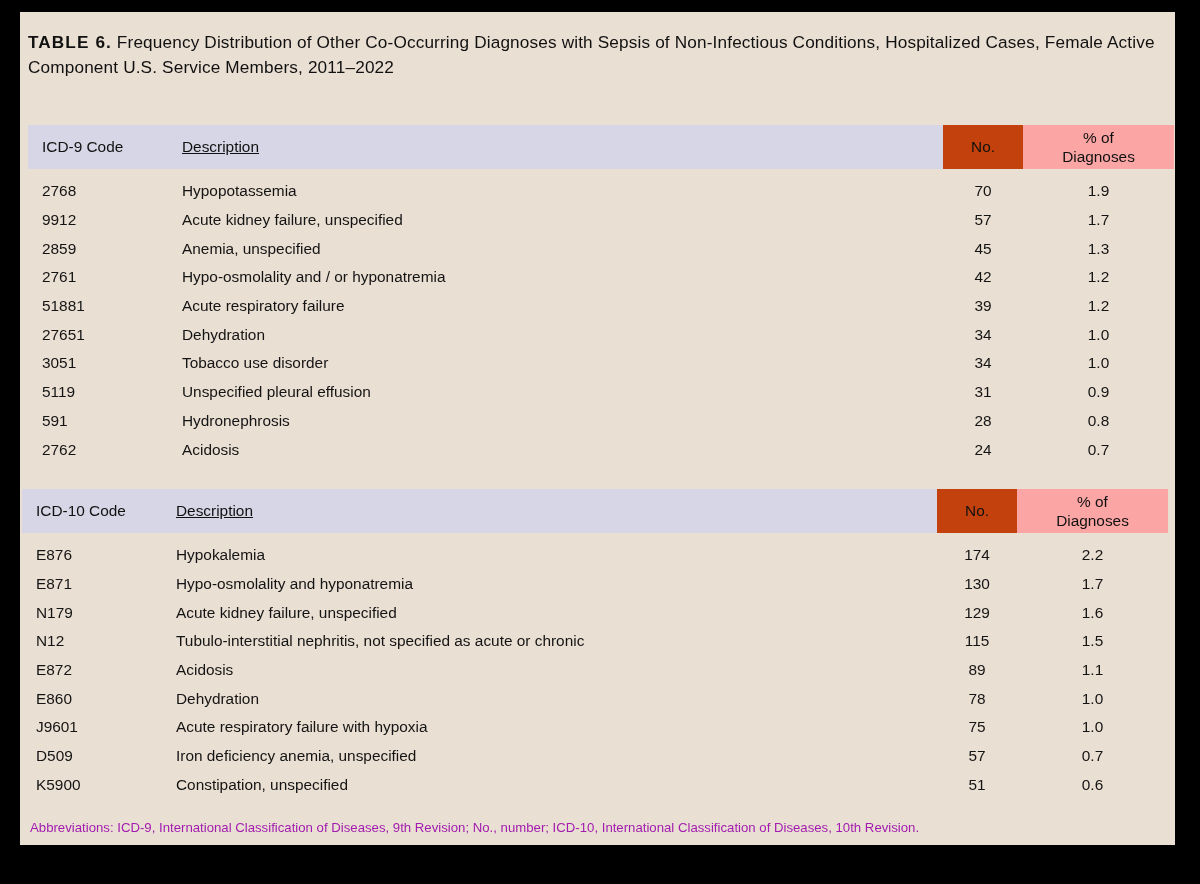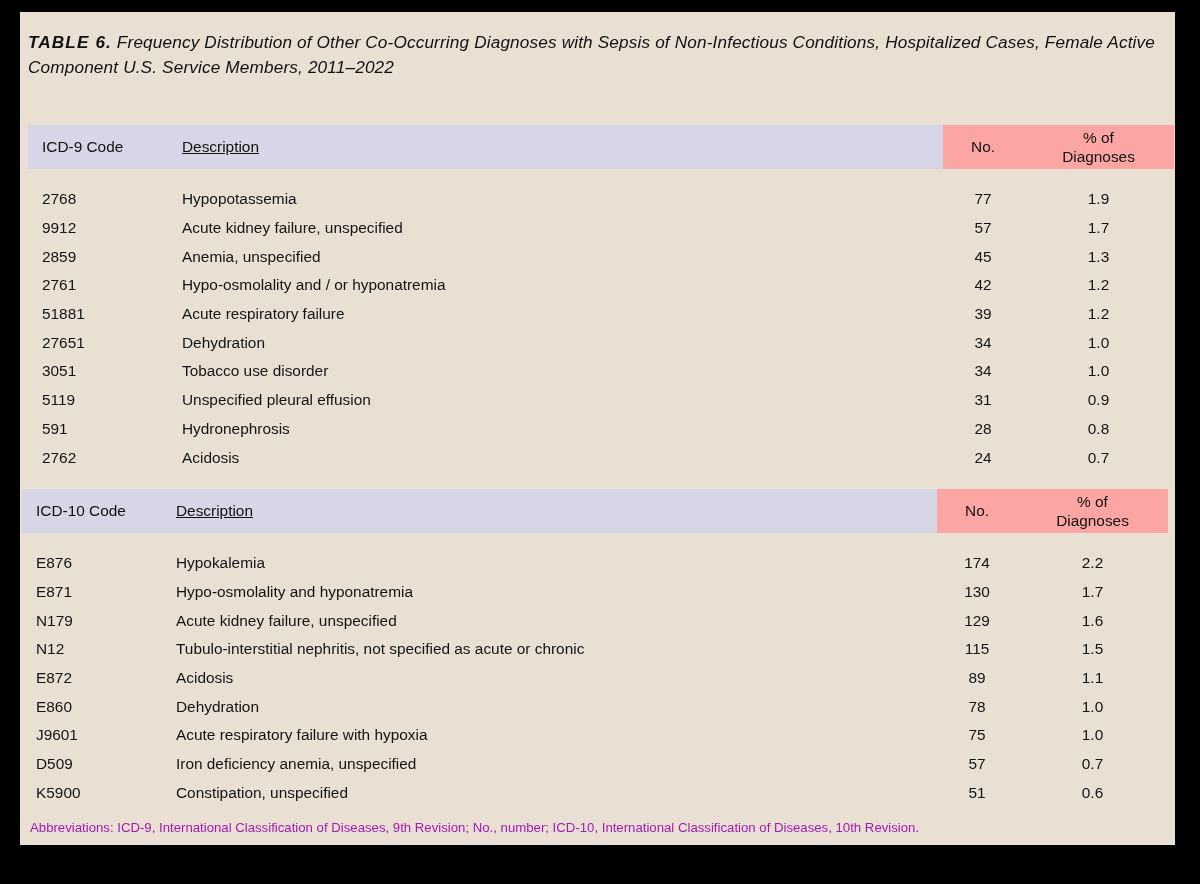--- a/index.html
+++ b/index.html
@@ -36,21 +36,20 @@
   #title {
     position: absolute;
     left: 8px;
     top: 18px;
     width: 1140px;
     font-size: 17.2px;
     line-height: 25px;
     color: #111111;
     font-weight: normal;
     letter-spacing: 0.15px;
-    font-style: italic;
   }
   #title .tbl-label {
     font-weight: bold;
     letter-spacing: 1.1px;
   }
 
   
   .tbl {
     position: absolute;
     width: 1146px;
@@ -74,40 +73,40 @@
     font-size: 15.4px;
     color: #111111;
     padding: 0;
     height: 44px;
     vertical-align: middle;
     text-align: left;
   }
   .tbl thead th.h-code { padding-left: 14px; }
   .tbl thead th.h-desc { padding-left: 2px; text-decoration: underline; }
   .tbl thead th.h-no {
-    background: #fca5a5;
+    background: #c2410c;
     text-align: center;
     padding-left: 0;
   }
   .tbl thead th.h-pct {
     background: #fca5a5;
     text-align: center;
     line-height: 19px;
     padding-left: 0;
   }
 
   .tbl tbody td {
     background: transparent;
     padding: 0;
     height: 28.7px;
     vertical-align: middle;
     font-size: 15.4px;
     color: #141414;
   }
-  .tbl tbody tr:first-child td { padding-top: 16px; }
+  .tbl tbody tr:first-child td { padding-top: 8px; }
   .tbl tbody td.d-code { padding-left: 14px; }
   .tbl tbody td.d-desc { padding-left: 2px; }
   .tbl tbody td.d-no   { text-align: center; }
   .tbl tbody td.d-pct  { text-align: center; }
 
   
   #footnote {
     position: absolute;
     left: 10px;
     top: 807px;
@@ -137,21 +136,21 @@
           <th class="h-code">ICD-9 Code</th>
           <th class="h-desc">Description</th>
           <th class="h-no">No.</th>
           <th class="h-pct"><span>% of</span><br><span>Diagnoses</span></th>
         </tr>
       </thead>
       <tbody>
         <tr>
           <td class="d-code">2768</td>
           <td class="d-desc">Hypopotassemia</td>
-          <td class="d-no">77</td>
+          <td class="d-no">70</td>
           <td class="d-pct">1.9</td>
         </tr>
         <tr>
           <td class="d-code">9912</td>
           <td class="d-desc">Acute kidney failure, unspecified</td>
           <td class="d-no">57</td>
           <td class="d-pct">1.7</td>
         </tr>
         <tr>
           <td class="d-code">2859</td>

